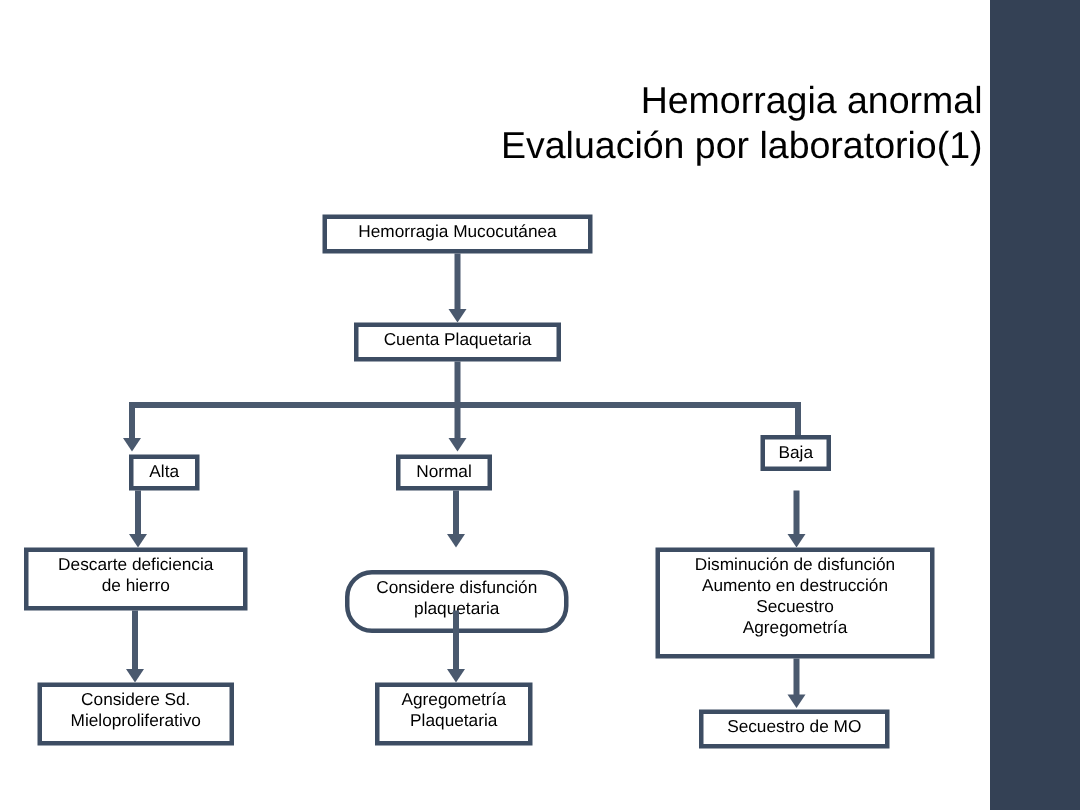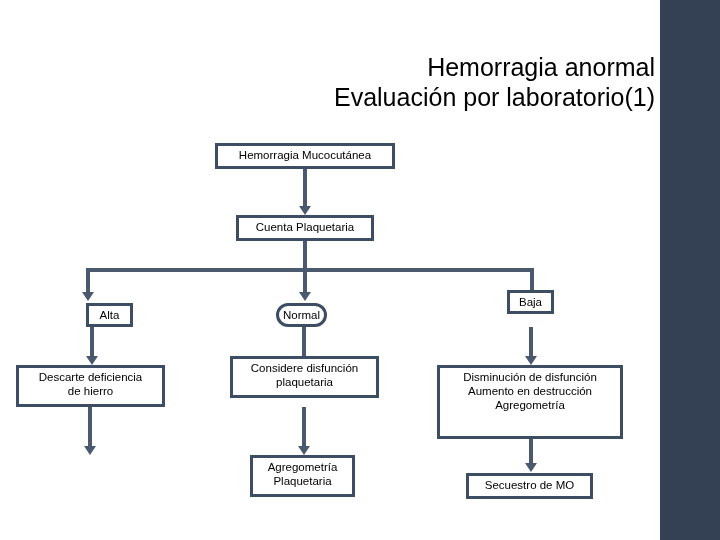--- a/index.html
+++ b/index.html
@@ -109,63 +109,70 @@
   <div class="vline" style="left:86px; top:268px; height:25px;"></div>
   <div class="arrow" style="left:82px; top:292px;"></div>
   <div class="vline" style="left:303px; top:268px; height:25px;"></div>
   <div class="arrow" style="left:299px; top:292px;"></div>
   <div class="vline" style="left:530px; top:268px; height:25px;"></div>
   <div class="arrow" style="left:526px; top:292px;"></div>
 
   <div class="node" style="left:86px; top:303px; width:47px; height:24px;">
     <span class="txt">Alta</span>
   </div>
-  <div class="node" style="left:276px; top:303px; width:51px; height:24px;border-radius:12px;">
+  <div class="node" style="left:264px; top:303px; width:64px; height:24px;">
     <span class="txt">Normal</span>
   </div>
   <div class="node" style="left:507px; top:290px; width:47px; height:24px;">
     <span class="txt">Baja</span>
   </div>
 
   <div class="vline" style="left:90px; top:327px; height:30px;"></div>
   <div class="arrow" style="left:86px; top:356px;"></div>
   <div class="vline" style="left:302px; top:327px; height:30px;"></div>
   <div class="arrow" style="left:298px; top:356px;"></div>
   <div class="vline" style="left:529px; top:327px; height:30px;"></div>
   <div class="arrow" style="left:525px; top:356px;"></div>
 
   <div class="node" style="left:16px; top:365px; width:149px; height:42px;">
     <span class="txt">
       <span>Descarte deficiencia</span>
       <span>de hierro</span>
     </span>
   </div>
 
-  <div class="node" style="left:230px; top:356px; width:149px; height:42px;">
+  <div class="node" style="left:230px; top:380px; width:149px; height:42px;border-radius:18px;">
     <span class="txt">
       <span>Considere disfunción</span>
       <span>plaquetaria</span>
     </span>
   </div>
 
   <div class="node" style="left:437px; top:365px; width:186px; height:74px;">
     <span class="txt">
       <span>Disminución de disfunción</span>
       <span>Aumento en destrucción</span>
+      <span>Secuestro</span>
       <span>Agregometría</span>
     </span>
   </div>
 
   <div class="vline" style="left:88px; top:407px; height:40px;"></div>
   <div class="arrow" style="left:84px; top:446px;"></div>
   <div class="vline" style="left:302px; top:407px; height:40px;"></div>
   <div class="arrow" style="left:298px; top:446px;"></div>
   <div class="vline" style="left:529px; top:439px; height:25px;"></div>
   <div class="arrow" style="left:525px; top:463px;"></div>
 
+  <div class="node" style="left:25px; top:455px; width:131px; height:42px;">
+    <span class="txt">
+      <span>Considere Sd.</span>
+      <span>Mieloproliferativo</span>
+    </span>
+  </div>
 
   <div class="node" style="left:250px; top:455px; width:105px; height:42px;">
     <span class="txt">
       <span>Agregometría</span>
       <span>Plaquetaria</span>
     </span>
   </div>
 
   <div class="node" style="left:466px; top:473px; width:127px; height:26px;">
     <span class="txt">Secuestro de MO</span>

